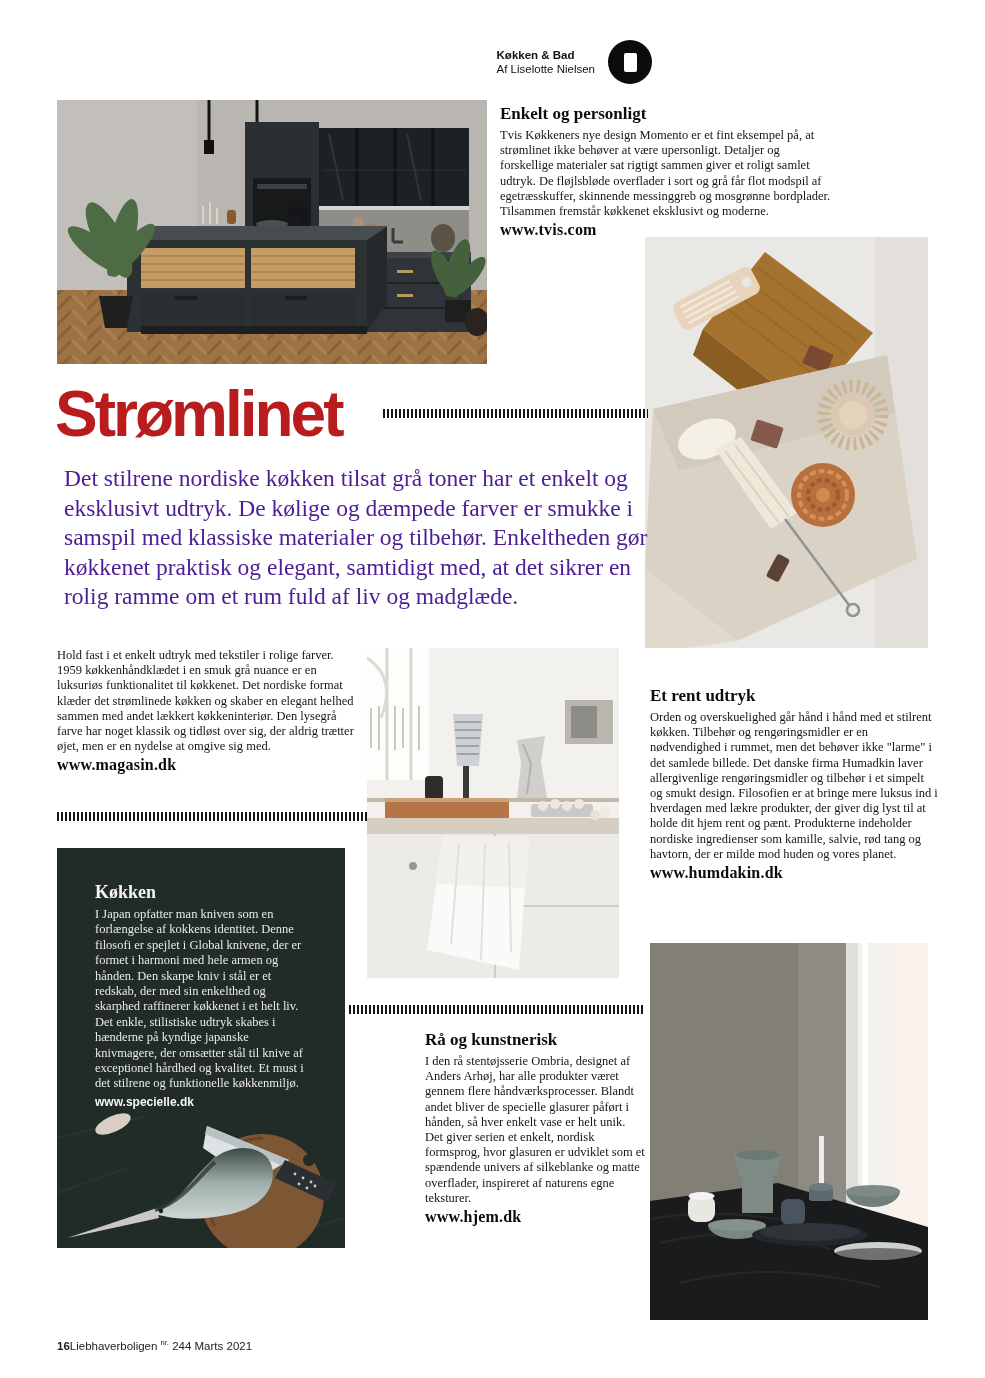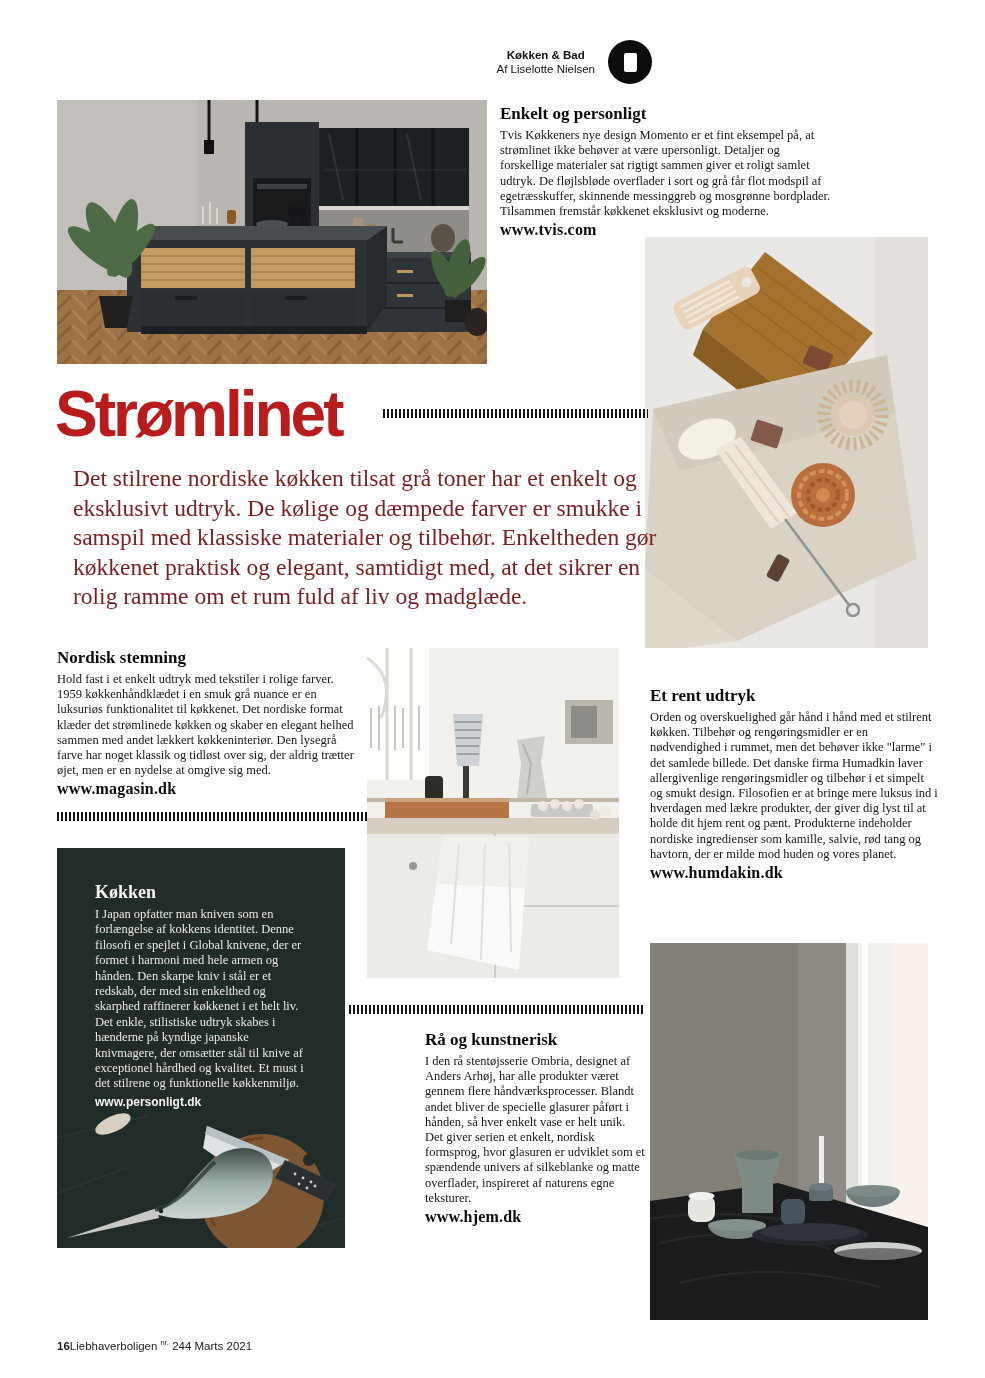--- a/index.html
+++ b/index.html
@@ -4,38 +4,38 @@
 <style>
   html,body{margin:0;padding:0;background:#9a9a9a;}
   #page{
     position:relative;width:985px;height:1378px;background:#ffffff;
     margin:0 auto;overflow:hidden;
     font-family:"Liberation Serif", serif;color:#111;
   }
   .abs{position:absolute;}
   
   .masthead{top:40px;left:430px;width:222px;display:flex;align-items:center;justify-content:flex-end;gap:13px;}
-  .masthead-text{text-align:center;font-family:"Liberation Sans",sans-serif;font-size:11.5px;line-height:14px;color:#111;}
+  .masthead-text{text-align:left;font-family:"Liberation Sans",sans-serif;font-size:11.5px;line-height:14px;color:#111;}
   .masthead-text .cat{font-weight:bold;}
   .logo-dot{width:44px;height:44px;border-radius:50%;background:#0c0c0c;display:flex;align-items:center;justify-content:center;}
   .logo-dot .sq{width:13px;height:19px;background:#fff;border-radius:2px;}
   
   .photo{display:block;}
   
   .headline{
     top:382px;left:55px;font-family:"Liberation Sans",sans-serif;
     font-weight:bold;font-size:64px;line-height:64px;letter-spacing:-3px;color:#b91c1c;
   }
   .dotted-rule{
     height:9px;
     background-image:repeating-linear-gradient(to right,#161616 0,#161616 2px,transparent 2px,transparent 4px);
   }
   .lead{
-    top:464px;left:73px;width:585px;
-    font-size:23.5px;line-height:29.5px;color:#7f1d1d;
+    top:464px;left:64px;width:585px;
+    font-size:23.5px;line-height:29.5px;color:#4c1d95;
   }
   
   .article h2{
     margin:0 0 4px 0;font-size:17px;line-height:20px;font-weight:bold;color:#0c0c0c;
     font-family:"Liberation Serif",serif;
   }
   .article p{margin:0;font-size:12.5px;line-height:15.2px;color:#151515;}
   .article .weblink{
     display:inline-block;margin-top:2px;font-family:Liberation Serif, serif;
     font-weight:bold;font-size:16px;letter-spacing:0.2px;color:#0c0c0c;text-decoration:none;
@@ -223,21 +223,20 @@
     <circle cx="208" cy="373" r="6" fill="none" stroke="#8f9496" stroke-width="2.5"></circle>
     <rect x="126" y="318" width="14" height="26" rx="3" fill="#5c4434" transform="rotate(28 133 331)"></rect>
   </svg>
 
   <div class="abs headline">Strømlinet</div>
   <div class="abs dotted-rule" style="top:409px;left:383px;width:265px;"></div>
 
   <div class="abs lead">Det stilrene nordiske køkken tilsat grå toner har et enkelt og eksklusivt udtryk. De kølige og dæmpede farver er smukke i samspil med klassiske materialer og tilbehør. Enkeltheden gør køkkenet praktisk og elegant, samtidigt med, at det sikrer en rolig ramme om et rum fuld af liv og madglæde.</div>
 
   <div class="abs article art-nordisk">
-    <h2>Nordisk stemning</h2>
     <p>Hold fast i et enkelt udtryk med tekstiler i rolige farver. 1959 køkkenhåndklædet i en smuk grå nuance er en luksuriøs funktionalitet til køkkenet. Det nordiske format klæder det strømlinede køkken og skaber en elegant helhed sammen med andet lækkert køkkeninteriør. Den lysegrå farve har noget klassik og tidløst over sig, der aldrig trætter øjet, men er en nydelse at omgive sig med.</p>
     <a class="weblink" href="#">www.magasin.dk</a>
   </div>
 
   <svg class="abs photo" style="top:648px;left:367px;" width="252" height="330" viewBox="0 0 252 330">
     <rect width="252" height="330" fill="#f2f1ee"></rect>
 
     <rect x="0" y="0" width="62" height="132" fill="#fdfdfb"></rect>
     <g stroke="#d8d6d0" stroke-width="3">
         <line x1="20" y1="0" x2="20" y2="132"></line>
@@ -300,21 +299,21 @@
     <p>Orden og overskuelighed går hånd i hånd med et stilrent køkken. Tilbehør og rengøringsmidler er en nødvendighed i rummet, men det behøver ikke "larme" i det samlede billede. Det danske firma Humadkin laver allergivenlige rengøringsmidler og tilbehør i et simpelt og smukt design. Filosofien er at bringe mere luksus ind i hverdagen med lækre produkter, der giver dig lyst til at holde dit hjem rent og pænt. Produkterne indeholder nordiske ingredienser som kamille, salvie, rød tang og havtorn, der er milde mod huden og vores planet.</p>
     <a class="weblink" href="#">www.humdakin.dk</a>
   </div>
 
   <div class="abs dotted-rule" style="top:812px;left:57px;width:310px;"></div>
 
   <div class="abs panel">
     <div class="panel-inner">
       <h2>Køkken</h2>
       <p>I Japan opfatter man kniven som en forlængelse af kokkens identitet. Denne filosofi er spejlet i Global knivene, der er formet i harmoni med hele armen og hånden. Den skarpe kniv i stål er et redskab, der med sin enkelthed og skarphed raffinerer køkkenet i et helt liv. Det enkle, stilistiske udtryk skabes i hænderne på kyndige japanske knivmagere, der omsætter stål til knive af exceptionel hårdhed og kvalitet. Et must i det stilrene og funktionelle køkkenmiljø.</p>
-      <a class="weblink" href="#">www.personligt.dk</a>
+      <a class="weblink" href="#">www.specielle.dk</a>
     </div>
     <svg width="288" height="150" viewBox="0 0 288 150">
       <defs>
         <linearGradient id="fishg" x1="0" y1="0" x2="0" y2="1">
           <stop offset="0" stop-color="#3f4a46"></stop>
             <stop offset="0.5" stop-color="#9fb0ac"></stop>
             <stop offset="1" stop-color="#cdd6d2"></stop>
         </linearGradient>
       </defs>
       <g stroke="#2c3833" stroke-width="2" opacity="0.7">

